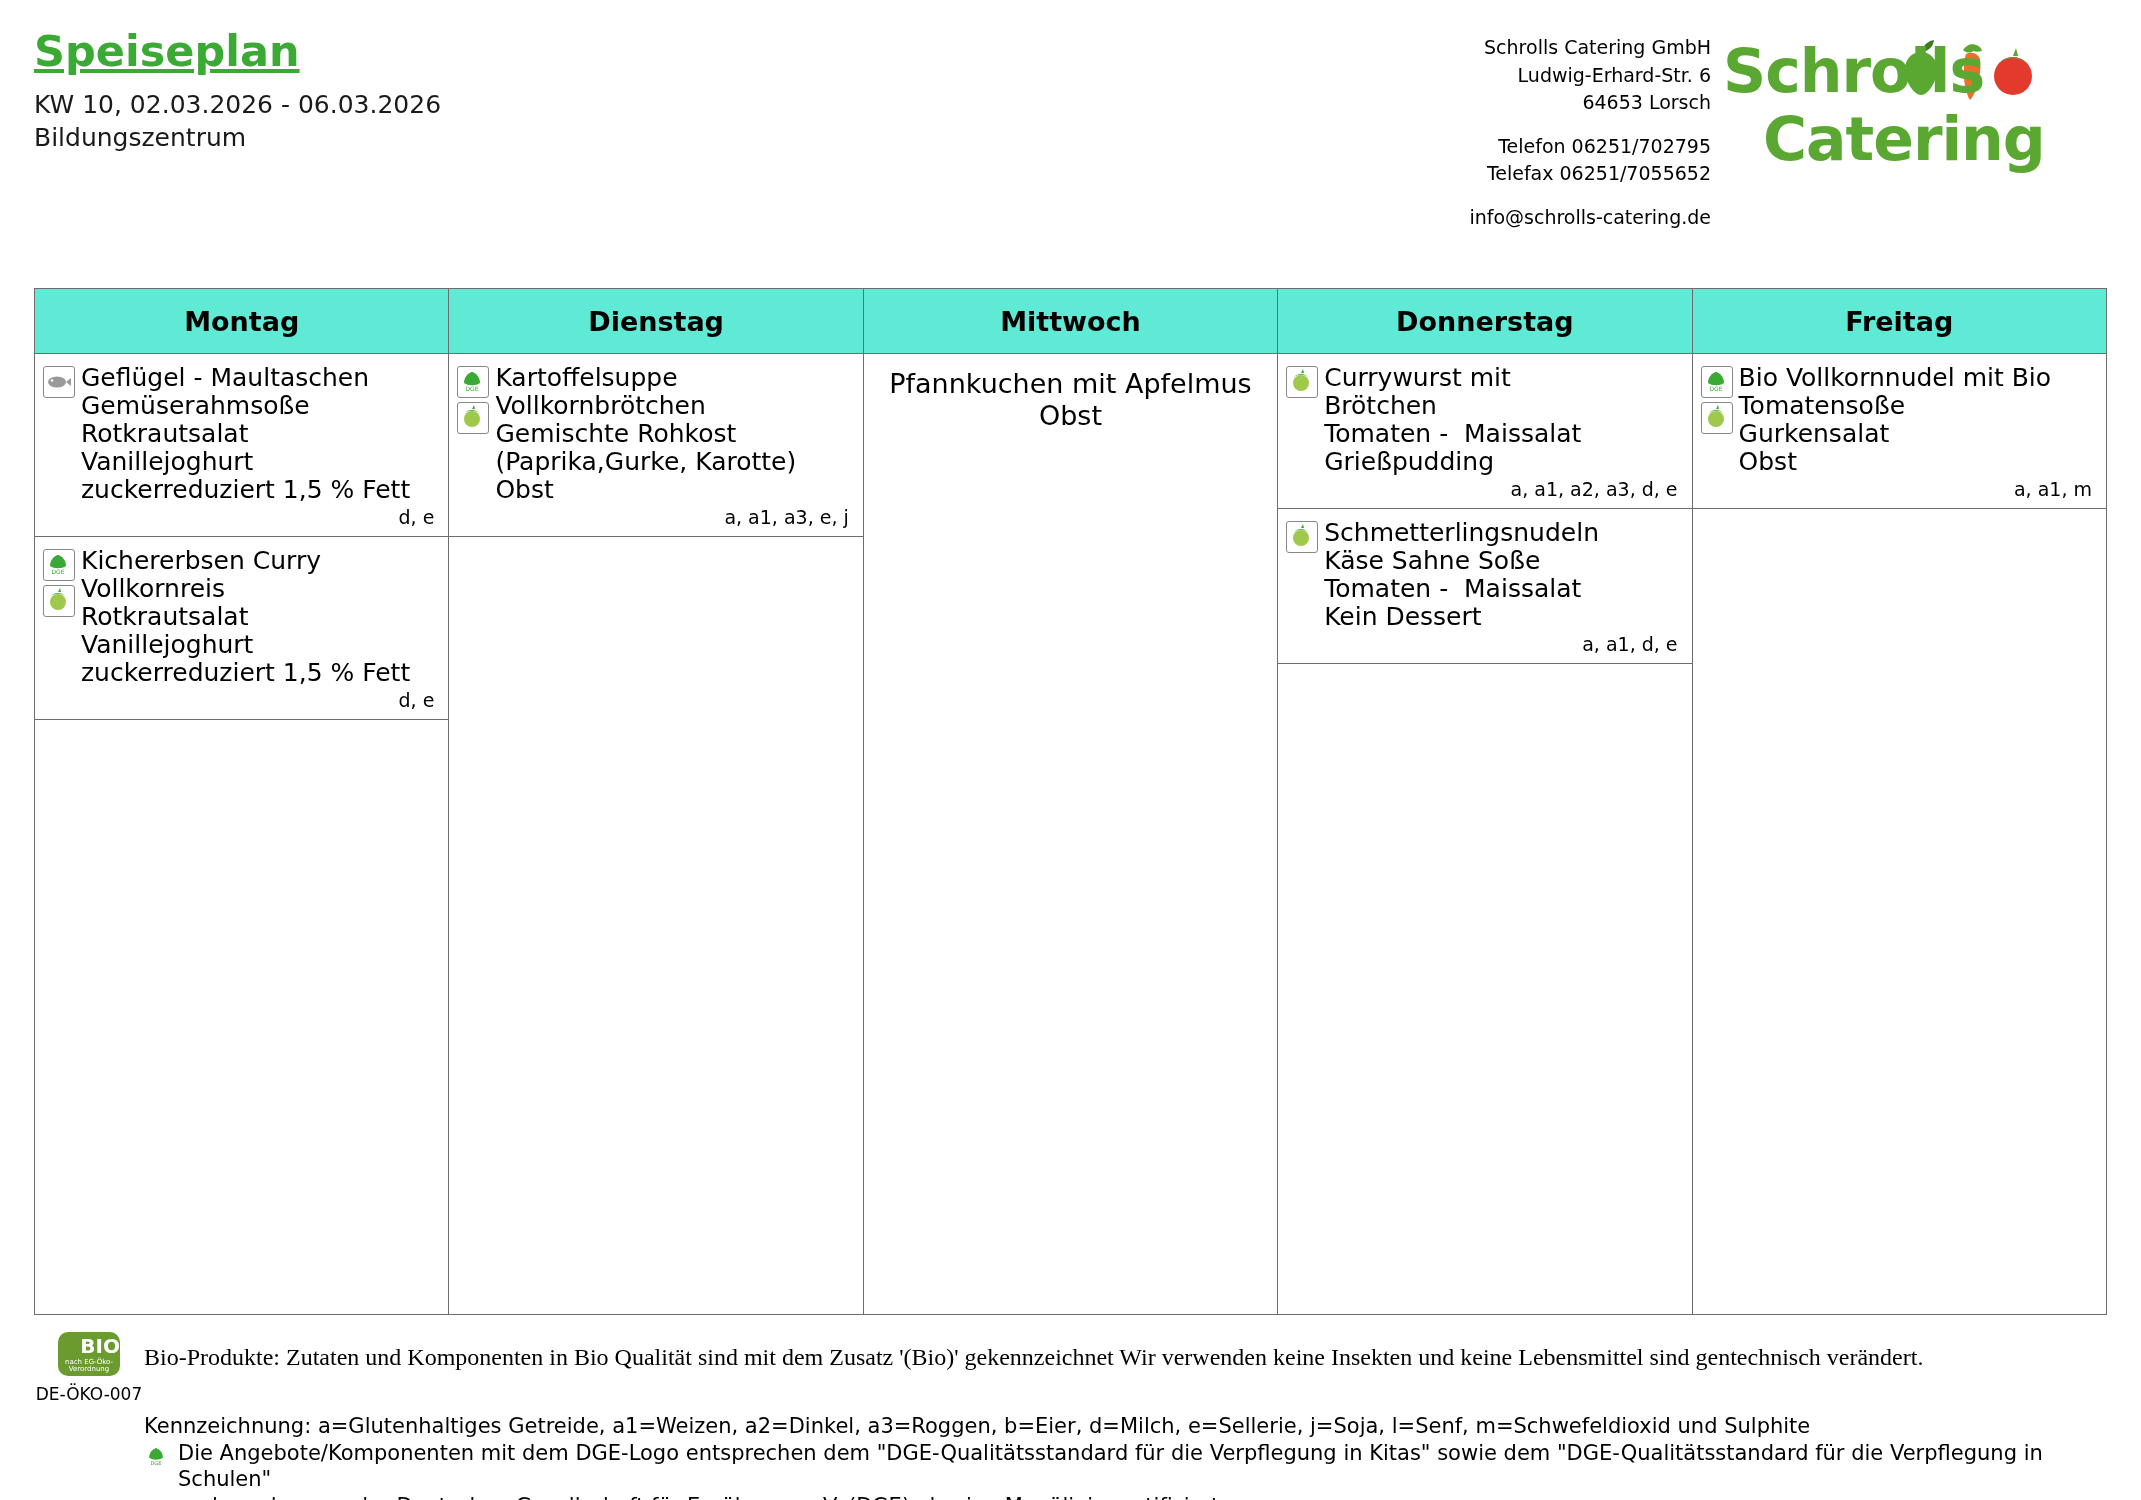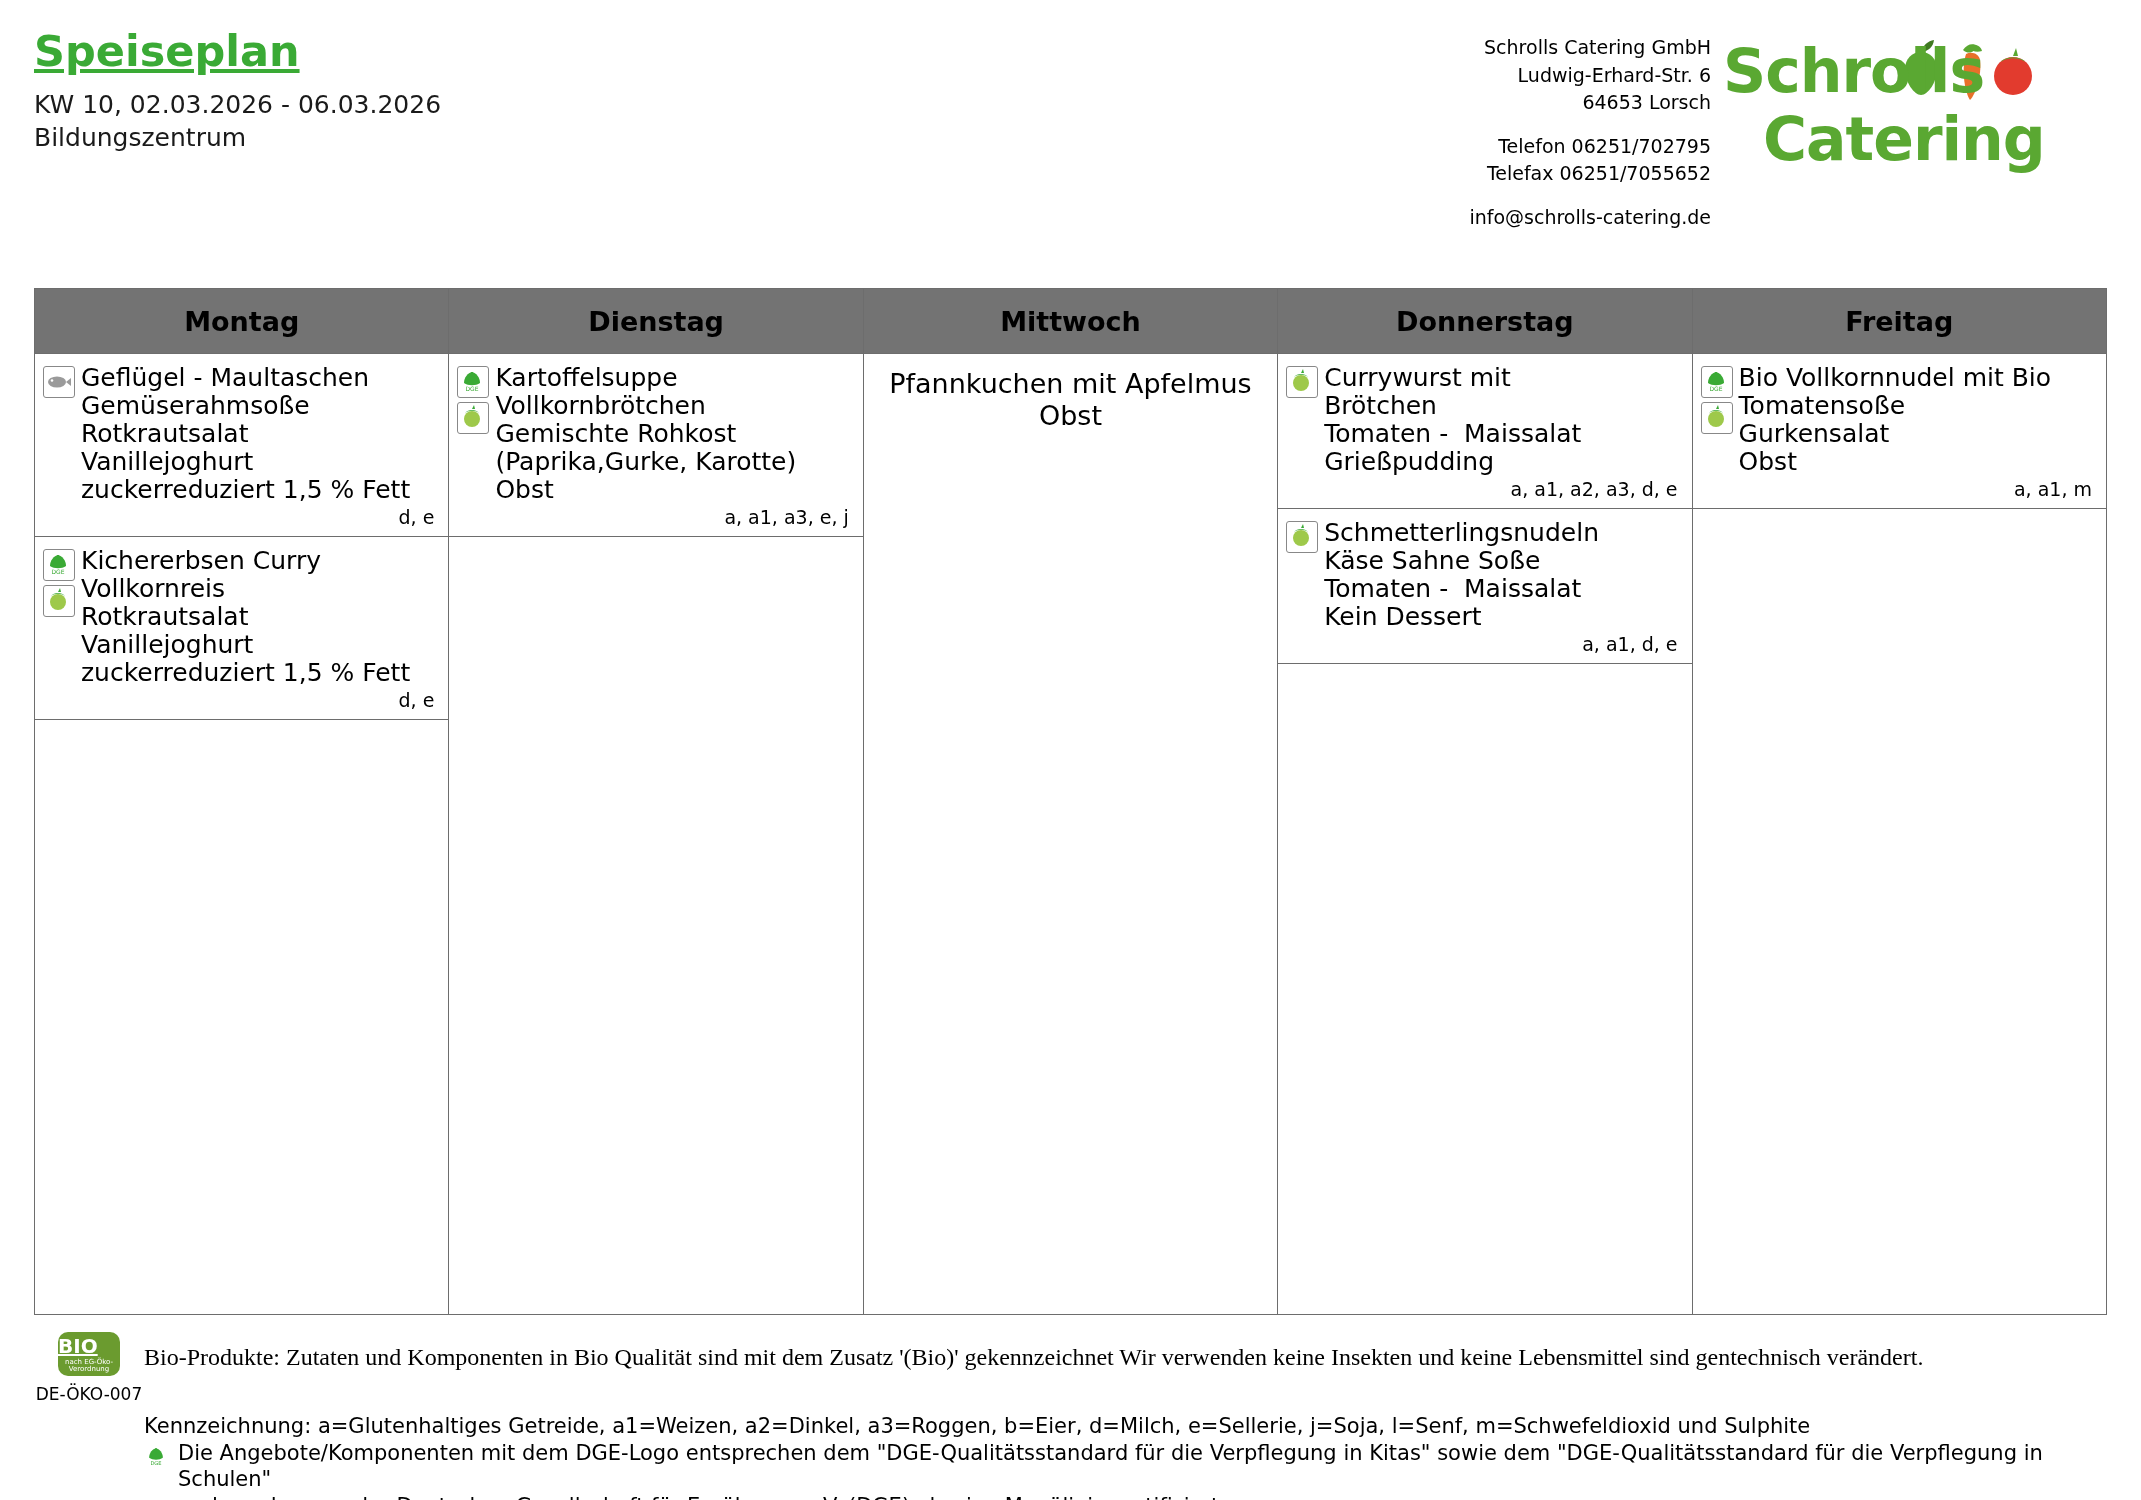--- a/index.html
+++ b/index.html
@@ -87,21 +87,21 @@
   
   .menu-table {
     position: absolute;
     left: 34px;
     top: 288px;
     width: 2073px;
     border-collapse: collapse;
     table-layout: fixed;
   }
   .menu-table th {
-    background: #737373;
+    background: #5eead4;
     border: 1px solid #6d6d6d;
     height: 62px;
     font-size: 27px;
     font-weight: bold;
     color: #000;
     text-align: center;
     vertical-align: middle;
   }
   .menu-table td {
     border: 1px solid #6d6d6d;
@@ -196,26 +196,25 @@
     background: #6b9b2f;
     border-radius: 10px;
     display: inline-block;
     position: relative;
   }
   .bio-seal .bio-text {
     position: absolute;
     top: 4px;
     left: 0;
     right: 0;
-    text-align: left;
+    text-align: right;
     color: #fff;
     font-weight: bold;
     font-size: 20px;
     line-height: 1;
-    text-decoration: underline;
   }
   .bio-seal .bio-sub {
     position: absolute;
     bottom: 3px;
     left: 0;
     right: 0;
     text-align: center;
     color: #fff;
     font-size: 7px;
     line-height: 1;

